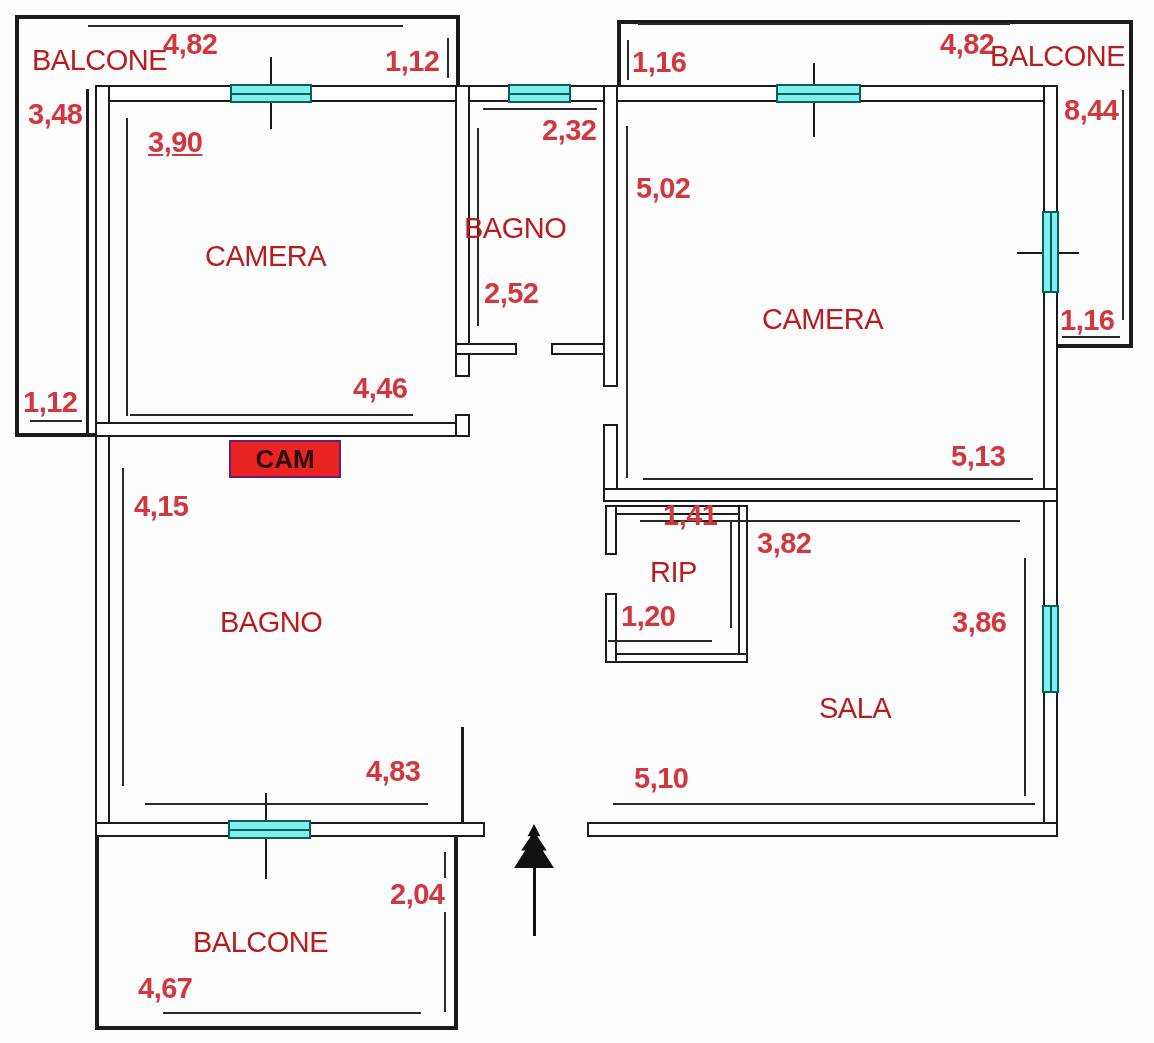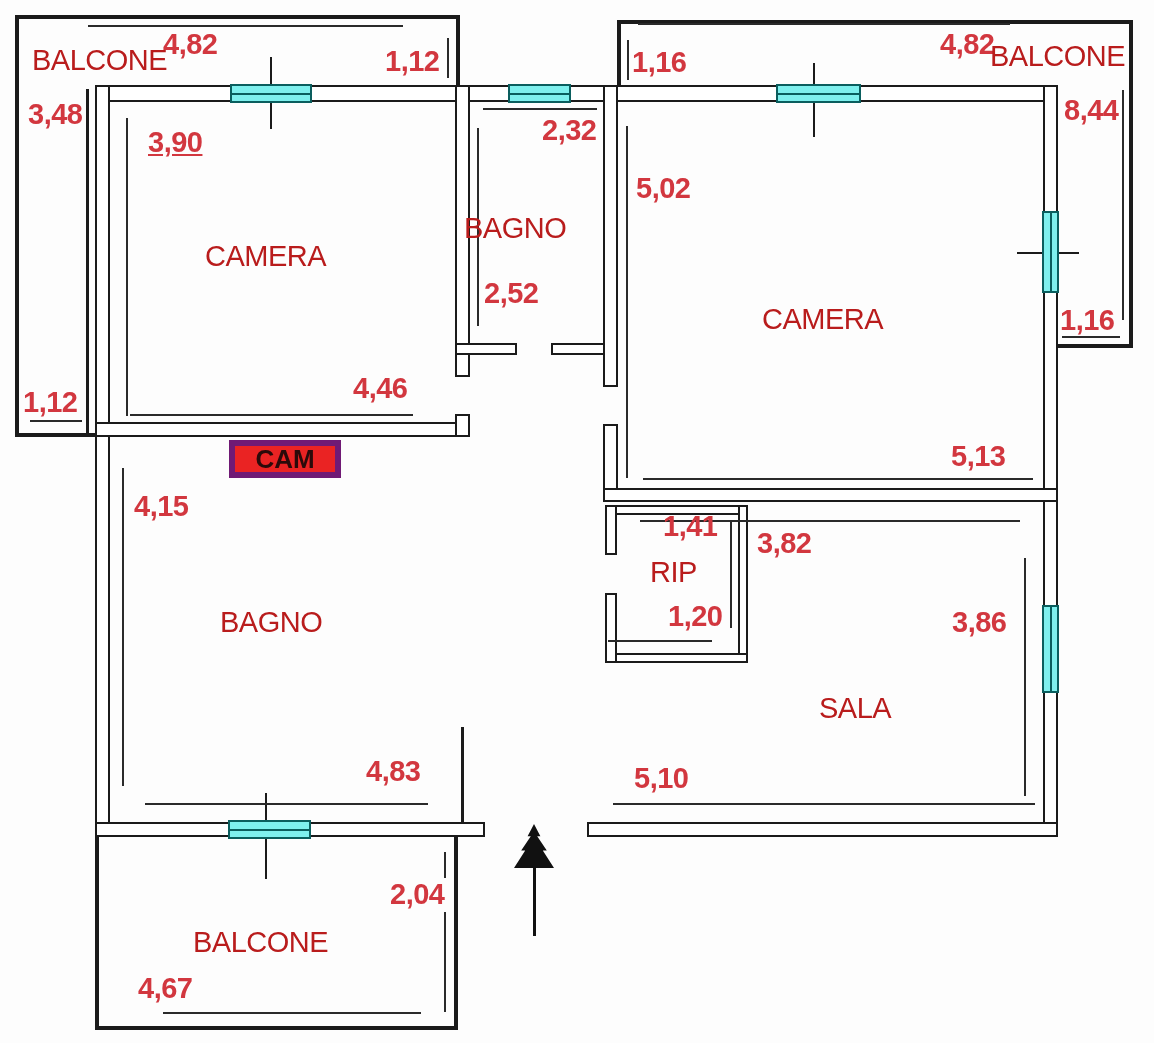--- a/index.html
+++ b/index.html
@@ -11,21 +11,21 @@
   .line{position:absolute;background:#1b1b1b;}
   .dimline{position:absolute;background:#2a2a2a;}
   
   .win{position:absolute;background:#7ef0ee;border:2px solid #0a5e5e;box-sizing:border-box;}
   .winh::after{content:"";position:absolute;left:-1px;right:-1px;top:50%;height:2px;margin-top:-1px;background:#0a5e5e;}
   .winv::after{content:"";position:absolute;top:-1px;bottom:-1px;left:50%;width:2px;margin-left:-1px;background:#0a5e5e;}
   
   .dim{position:absolute;color:#d2373f;font-weight:bold;font-size:29px;white-space:nowrap;letter-spacing:-0.5px;}
   .room{position:absolute;color:#b91c1c;font-weight:normal;font-size:29px;white-space:nowrap;letter-spacing:-0.5px;}
   .cambox{position:absolute;left:229px;top:440px;width:112px;height:38px;background:#ea2323;
-          border:6px solid #701a75;box-sizing:border-box;display:flex;align-items:center;justify-content:center;
+          border:2px solid #701a75;box-sizing:border-box;display:flex;align-items:center;justify-content:center;
           color:#2b0a0a;font-weight:bold;font-size:26px;}
   .arrowhead{position:absolute;left:514px;top:824px;width:40px;height:44px;background:#111;
      clip-path:polygon(50% 0,66% 28%,58% 28%,82% 60%,72% 60%,100% 100%,0 100%,28% 60%,18% 60%,42% 28%,34% 28%);}
   .arrowstem{position:absolute;left:533px;top:862px;width:3px;height:74px;background:#111;}
 </style>
 </head>
 <body>
 
 <div class="plan">
 
@@ -118,22 +118,22 @@
   <div class="dim" style="left:1064px;top:94px;">8,44</div>
   <div class="dim" style="left:1060px;top:304px;">1,16</div>
   <div class="dim" style="left:148px;top:126px;text-decoration:underline;">3,90</div>
   <div class="dim" style="left:353px;top:372px;">4,46</div>
   <div class="dim" style="left:542px;top:114px;">2,32</div>
   <div class="dim" style="left:484px;top:277px;">2,52</div>
   <div class="dim" style="left:636px;top:140px;margin-top:32px;">5,02</div>
   <div class="dim" style="left:951px;top:440px;">5,13</div>
   <div class="dim" style="left:134px;top:490px;">4,15</div>
   <div class="dim" style="left:366px;top:755px;">4,83</div>
-  <div class="dim" style="left:663px;top:510px;">1,41</div>
-  <div class="dim" style="left:621px;top:600px;margin-left:47px;">1,20</div>
+  <div class="dim" style="left:663px;top:499px;">1,41</div>
+  <div class="dim" style="left:621px;top:600px;">1,20</div>
   <div class="dim" style="left:757px;top:527px;">3,82</div>
   <div class="dim" style="left:952px;top:606px;">3,86</div>
   <div class="dim" style="left:634px;top:762px;">5,10</div>
   <div class="dim" style="left:390px;top:878px;">2,04</div>
   <div class="dim" style="left:138px;top:972px;">4,67</div>
 
   <div class="room" style="left:32px;top:44px;">BALCONE</div>
   <div class="room" style="left:990px;top:40px;">BALCONE</div>
   <div class="room" style="left:205px;top:240px;">CAMERA</div>
   <div class="room" style="left:464px;top:212px;">BAGNO</div>

